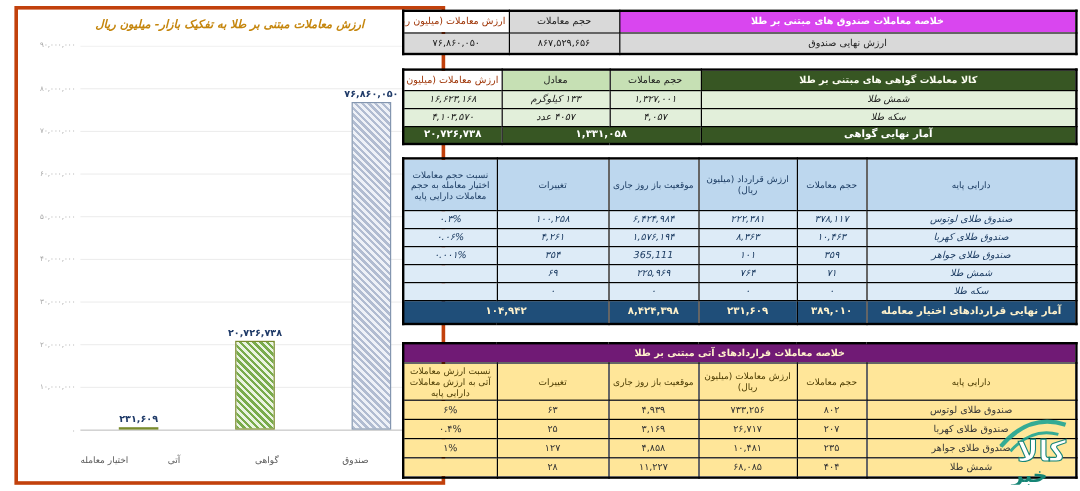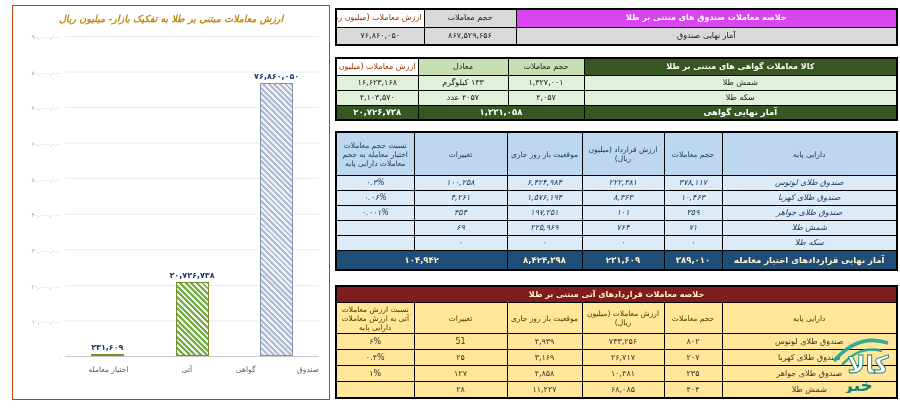--- a/index.html
+++ b/index.html
@@ -1,40 +1,40 @@
 <!DOCTYPE html>
 <html lang="fa"><head>
 <meta charset="utf-8">
 <style>
   html,body{margin:0;padding:0;background:#fff;}
   .page{position:relative;width:900px;height:409px;background:#fff;overflow:hidden;
         font-family:"DejaVu Sans",sans-serif;direction:rtl;}
   
   .chart-card{position:absolute;left:12px;top:5px;width:316px;height:393px;
-              border:1px solid #c2410c;background:#fff;direction:ltr;}
+              border:3px solid #c2410c;background:#fff;direction:ltr;padding-left:37px;}
   .chart-title{position:absolute;top:7px;left:0;right:0;text-align:center;
                font-size:9.5px;font-weight:bold;font-style:italic;color:#c5860d;white-space:nowrap;}
   .plot-wrap{position:absolute;top:30px;left:6px;right:8px;bottom:8px;}
   .ytick{position:absolute;left:0;width:42px;text-align:right;font-size:6px;color:#a6a6a6;
          transform:translateY(-50%);direction:ltr;white-space:nowrap;}
   .yticks{position:absolute;left:0;top:0;bottom:34px;width:42px;}
   .plot{position:absolute;left:46px;right:2px;top:0;bottom:34px;
         border-bottom:1px solid #c9c9c9;
         background-image:linear-gradient(to bottom,#ebebeb 1px,transparent 1px);
         background-size:100% calc(100% / 9);
         display:flex;align-items:flex-end;direction:ltr;}
   .slot{flex:1;height:100%;display:flex;flex-direction:column;justify-content:flex-end;align-items:center;}
   .bar-label{font-size:8px;font-weight:bold;color:#1f3a68;margin-bottom:2px;white-space:nowrap;}
   .bar{width:33px;box-sizing:border-box;}
   .bar.green{background:repeating-linear-gradient(45deg,#79ab4c 0,#79ab4c 2px,#eaf3e1 2px,#eaf3e1 4px);
              border:1px solid #7a8c2e;}
   .bar.blue{background:repeating-linear-gradient(45deg,#b1bcd1 0,#b1bcd1 2px,#eef1f7 2px,#eef1f7 4px);
             border:1px solid #8496b0;}
   .xlabels{position:absolute;left:46px;right:2px;bottom:12px;height:14px;display:flex;direction:ltr;}
-  .xlabels span{flex:1;text-align:right;font-size:7.5px;color:#595959;white-space:nowrap;}
+  .xlabels span{flex:1;text-align:left;font-size:7.5px;color:#595959;white-space:nowrap;margin-top:12px;}
   
   .tables{position:absolute;left:337px;top:8px;width:561px;direction:rtl;}
   table.t{border-collapse:collapse;table-layout:fixed;width:100%;border:2px solid #000;}
   table.t td{border:1px solid #000;text-align:center;vertical-align:middle;padding:0 2px;
              font-size:8px;color:#1a1a1a;overflow:hidden;white-space:nowrap;line-height:1.2;}
   .title-cell{font-weight:bold;font-size:9px;}
   .num{direction:ltr;}
   .wrap{white-space:normal !important;}
   
   .t1{margin-bottom:11px;}
@@ -43,34 +43,34 @@
   .t1 .colhead-vol{background:#d9d9d9;}
   .t1 .colhead-val{background:#fff;color:#9c3000;}
   .t1 .data{background:#d9d9d9;}
   
   .t2{margin-bottom:10px;}
   .t2 tr{height:15px;}
   .t2 tr.first{height:17px;}
   .t2 .hdr{background:#375623;color:#fdfdf2;}
   .t2 .colhead{background:#c6e0b4;}
   .t2 .colhead-val{background:#fff;color:#9c3000;}
-  .t2 .data{background:#e2efda;}
+  .t2 .data{background:#e2efda;font-style:italic;}
   .t2 .foot{background:#375623;color:#fff;font-weight:bold;font-size:8.5px;}
   
   .t3{margin-bottom:14px;}
   .t3 .hdr{background:#1f4e79;color:#ffe699;height:15px;}
   .t3 .colhead{background:#bdd7ee;color:#17375e;font-size:7.5px;height:42px;}
   .t3 .data{background:#ddebf7;color:#17375e;height:14px;font-style:italic;}
   .t3 .foot{background:#1f4e79;color:#fff2cc;font-weight:bold;font-size:8.5px;height:18px;}
   
-  .t4 .hdr{background:#7f1d1d;color:#fff2cc;height:15px;}
+  .t4 .hdr{background:#701a75;color:#fff2cc;height:15px;}
   .t4 .colhead{background:#ffe699;color:#4a3a00;font-size:7.5px;height:30px;}
   .t4 .data{background:#ffe699;color:#333;height:15px;}
   
-  .watermark{position:absolute;right:0;bottom:16px;width:70px;height:62px;pointer-events:none;}
+  .watermark{position:absolute;right:0;bottom:5px;width:70px;height:62px;pointer-events:none;}
 </style>
 </head>
 <body>
 
 <div class="page">
 
   <div class="chart-card">
     <div class="chart-title">ارزش معاملات مبتنی بر طلا به تفکیک بازار- میلیون ریال</div>
     <div class="plot-wrap">
       <div class="yticks">
@@ -116,21 +116,21 @@
           <col style="width:92px">
           <col style="width:88px">
         </colgroup>
       <tbody>
           <tr>
         <td class="hdr title-cell">خلاصه معاملات صندوق های مبتنی بر طلا</td>
         <td class="colhead-vol">حجم معاملات</td>
         <td class="colhead-val">ارزش معاملات (میلیون ریال)</td>
       </tr>
       <tr>
-        <td class="data">آمار نهایی صندوق</td>
+        <td class="data">ارزش نهایی صندوق</td>
         <td class="data num">۸۶۷,۵۲۹,۶۵۶</td>
         <td class="data num">۷۶,۸۶۰,۰۵۰</td>
       </tr>
     </tbody>
       </table>
 
     <table class="t t2">
       <colgroup>
           <col style="width:313px">
           <col style="width:76px">
@@ -195,21 +195,21 @@
         <td class="data num">۱۰,۴۶۳</td>
         <td class="data num">۸,۳۶۳</td>
         <td class="data num">۱,۵۷۶,۱۹۴</td>
         <td class="data num">۴,۲۶۱</td>
         <td class="data num">۰.۰۶%</td>
       </tr>
       <tr>
         <td class="data">صندوق طلای جواهر</td>
         <td class="data num">۳۵۹</td>
         <td class="data num">۱۰۱</td>
-        <td class="data num">۱۹۷,۲۵۱</td>
+        <td class="data num">365,111</td>
         <td class="data num">۳۵۴</td>
         <td class="data num">۰.۰۰۱%</td>
       </tr>
       <tr>
         <td class="data">شمش طلا</td>
         <td class="data num">۷۱</td>
         <td class="data num">۷۶۴</td>
         <td class="data num">۲۲۵,۹۶۹</td>
         <td class="data num">۶۹</td>
         <td class="data num"></td>
@@ -251,21 +251,21 @@
         <td class="colhead wrap">ارزش معاملات (میلیون ریال)</td>
         <td class="colhead wrap">موقعیت باز روز جاری</td>
         <td class="colhead">تغییرات</td>
         <td class="colhead wrap">نسبت ارزش معاملات آتی به ارزش معاملات دارایی پایه</td>
       </tr>
       <tr>
         <td class="data">صندوق طلای لوتوس</td>
         <td class="data num">۸۰۲</td>
         <td class="data num">۷۳۳,۲۵۶</td>
         <td class="data num">۴,۹۳۹</td>
-        <td class="data num">51</td>
+        <td class="data num">۶۳</td>
         <td class="data num">۶%</td>
       </tr>
       <tr>
         <td class="data">صندوق طلای کهربا</td>
         <td class="data num">۲۰۷</td>
         <td class="data num">۲۶,۷۱۷</td>
         <td class="data num">۳,۱۶۹</td>
         <td class="data num">۲۵</td>
         <td class="data num">۰.۴%</td>
       </tr>

